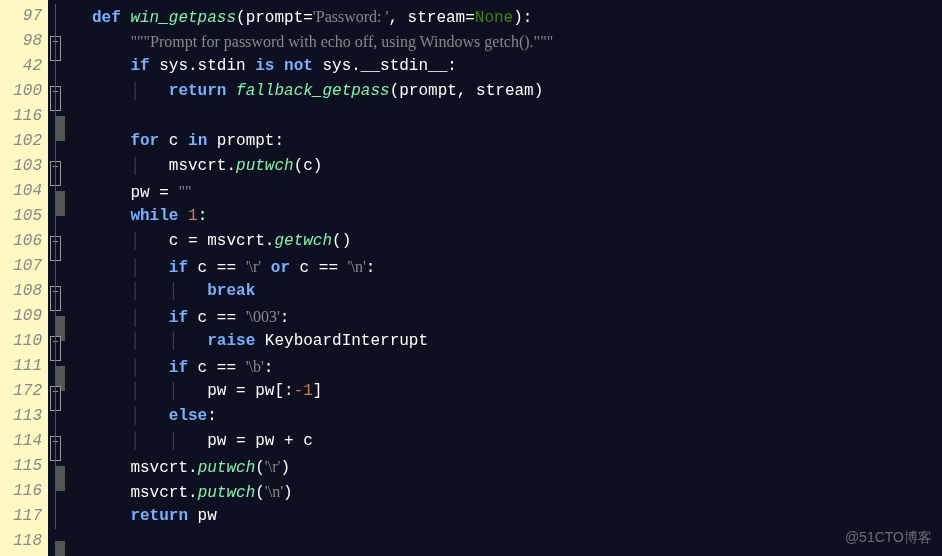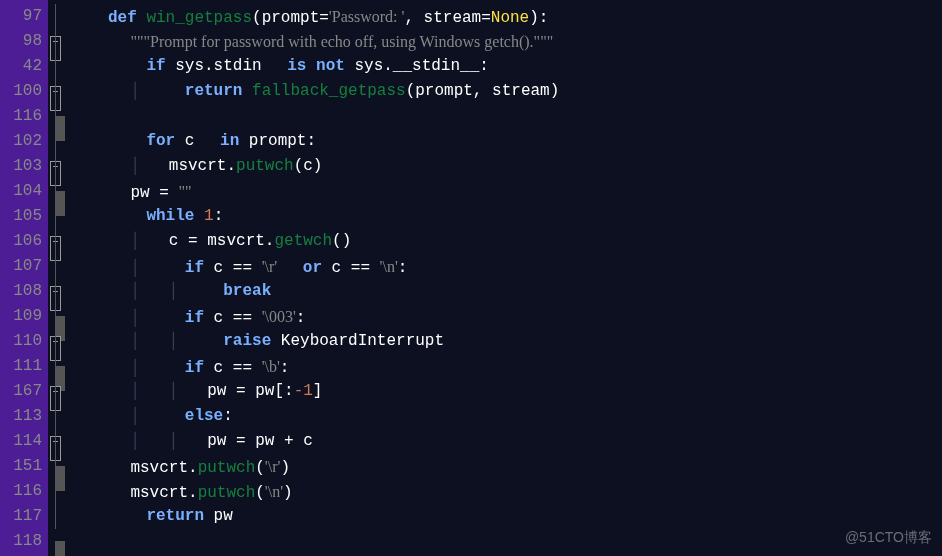--- a/index.html
+++ b/index.html
@@ -1,35 +1,35 @@
 <!DOCTYPE html>
 <html><head>
 <meta charset="utf-8">
 <style>
 * { margin:0; padding:0; box-sizing:border-box; }
 body { background:#0c1021; font-family:Consolas,'Courier New',monospace; font-size:16px; line-height:25px; color:#fff; width:942px; height:556px; overflow:hidden; position:relative; }
 .editor { display:flex; height:100%; }
-.gutter { background:#4c1d95; color:#888; text-align:right; padding:4px 6px 4px 0; user-select:none; width:48px; }
+.gutter { background:#fef9c3; color:#888; text-align:right; padding:4px 6px 4px 0; user-select:none; width:48px;font-style:italic; }
 .gutter div { height:25px; }
 .foldcol { width:40px; background:#0c1021; padding-top:4px; }
 .foldcol div { height:25px; position:relative; }
 .foldbox { position:absolute; left:2px; top:7px; width:11px; height:11px; border:1px solid #999; background:#0c1021; }
 .foldbox::before, .foldbox::after { content:""; position:absolute; background:#999; }
 .foldbox::before { left:2px; top:4px; width:5px; height:1px; }
 .vline { position:absolute; left:7px; top:0; bottom:0; width:1px; background:#555; }
 .vline.half-top { bottom:12px; }
 .vline.half-bot { top:12px; }
 .hbar { position:absolute; left:7px; top:12px; height:1px; background:#555; }
 .code { padding:4px 0 4px 4px; white-space:pre; }
 .code .row { height:25px; }
-.kw { color:#7bb0ff; font-weight:bold;margin-left:16px; }
-.fn { color:#15803d; }
+.kw { color:#7bb0ff; font-weight:bold; }
+.fn { color:#86efac;font-style:italic; }
 .op { color:#fff; }
 .str { color:#888;font-family:Liberation Serif, serif; }
-.kwv { color:#fde047;text-align:center; }
+.kwv { color:#4d7c0f;text-align:center; }
 .num { color:#d27b53; }
 .indent-guide { color:#3a3f5c; }
 .watermark { position:absolute; right:10px; bottom:6px; color:rgba(200,200,200,0.5); font-family:Arial,sans-serif; font-size:14px; }
 </style>
 </head>
 <body>
 
 <div class="editor">
   <div class="gutter" id="gutter">
       <div>97</div>
@@ -40,24 +40,24 @@
       <div>102</div>
       <div>103</div>
       <div>104</div>
       <div>105</div>
       <div>106</div>
       <div>107</div>
       <div>108</div>
       <div>109</div>
       <div>110</div>
       <div>111</div>
-      <div>167</div>
+      <div>172</div>
       <div>113</div>
       <div>114</div>
-      <div>151</div>
+      <div>115</div>
       <div>116</div>
       <div>117</div>
       <div>118</div>
     </div>
   <div class="foldcol" id="foldcol">
       <div>
         <div class="vline half-top"></div>
         <div class="foldbox"></div>
         <div class="vline half-bot"></div>
       </div>

